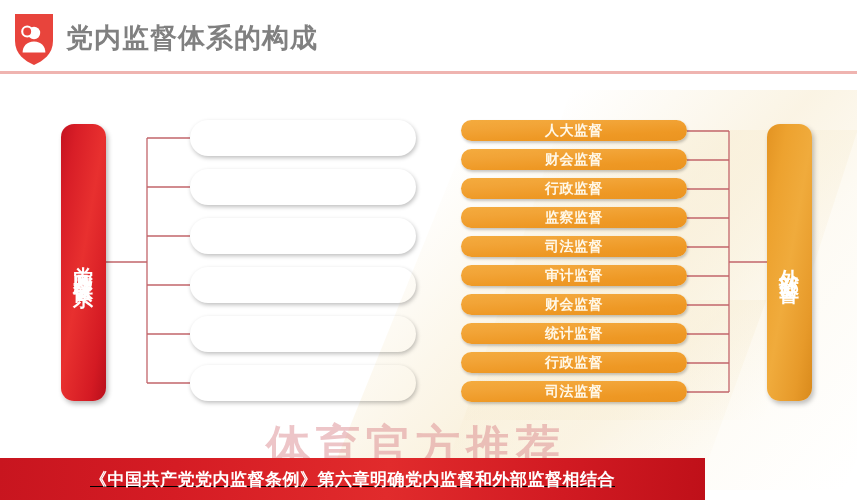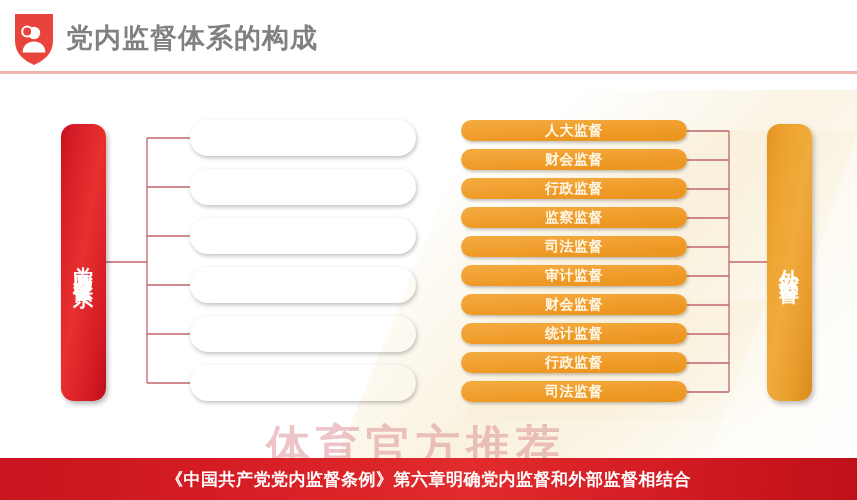--- a/index.html
+++ b/index.html
@@ -199,26 +199,27 @@
     letter-spacing: 6px;
     white-space: nowrap;
     pointer-events: none;
   }
 
   
   .banner {
     position: absolute;
     left: 0;
     bottom: 0;
-    width: 857px;
+    width: 705px;
     height: 42px;
     background: linear-gradient(95deg, #c8151f 0%, #d51c24 25%, #e12b2c 55%, #d11a22 80%, #bf1019 100%);
     display: flex;
     align-items: center;
     justify-content: center;
+    text-decoration: underline;
   }
   .banner-text {
     color: #ffffff;
     font-size: 17px;
     font-weight: bold;
     letter-spacing: 0.5px;
     white-space: nowrap;
   }
 </style>
 </head>

